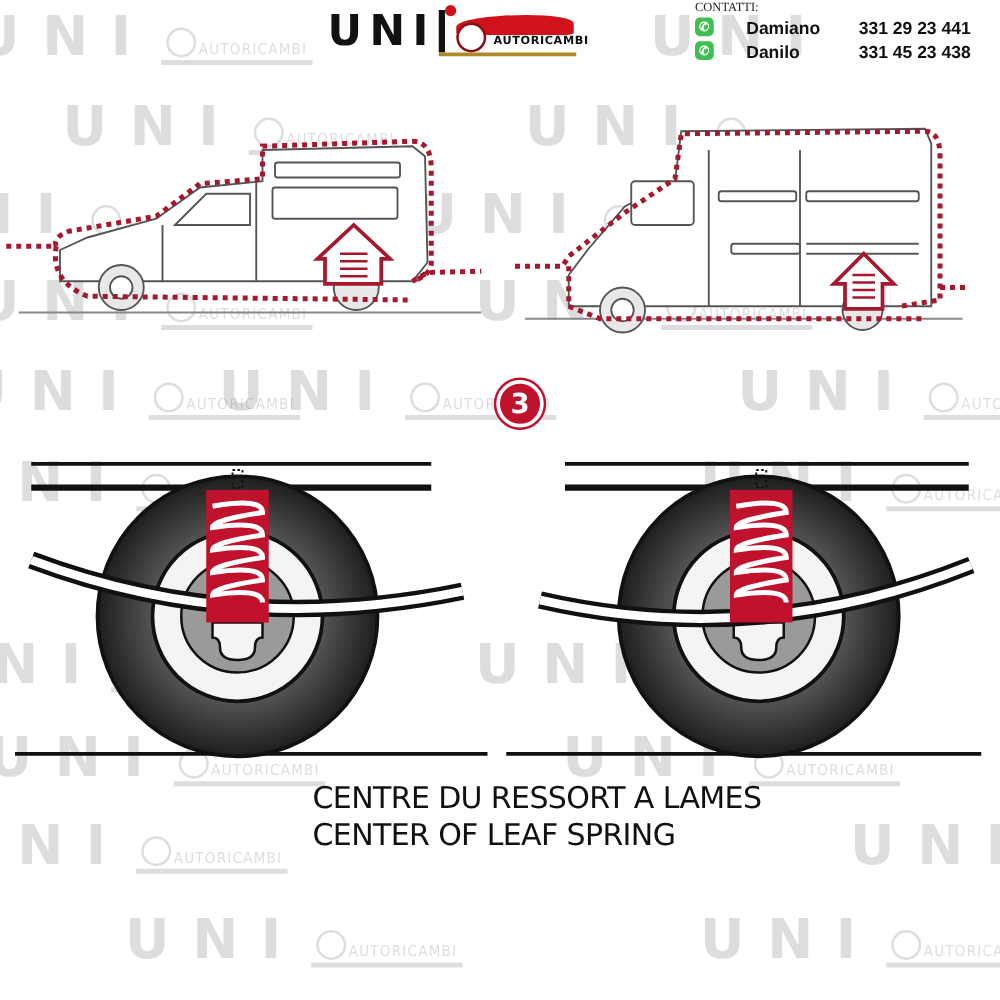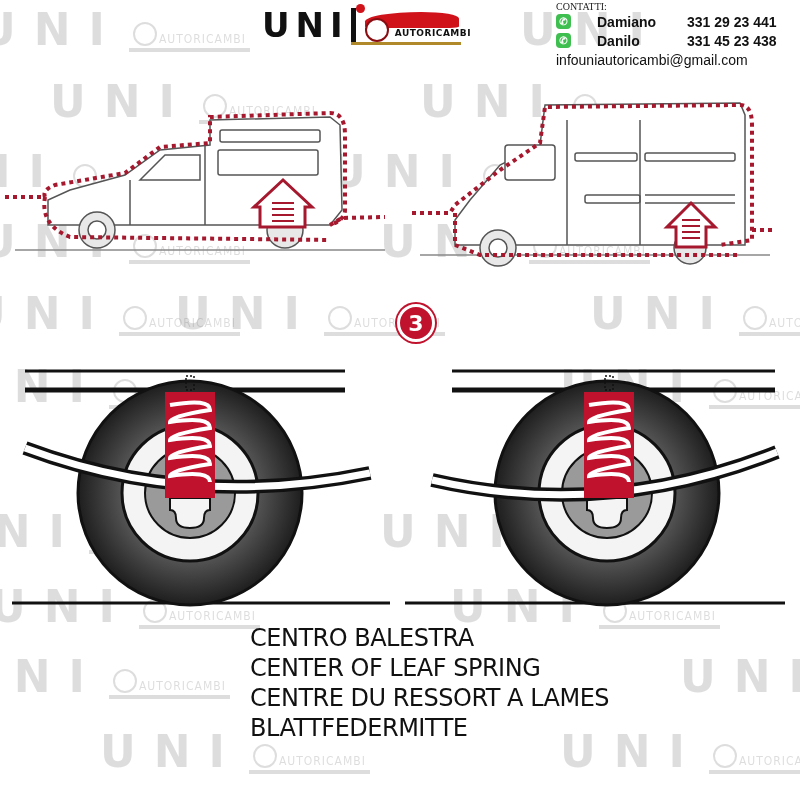--- a/index.html
+++ b/index.html
@@ -138,21 +138,20 @@
   <div class="row">
     <span class="wa">✆</span>
     <span class="name">Damiano</span>
     <span>331 29 23 441</span>
   </div>
   <div class="row">
     <span class="wa">✆</span>
     <span class="name">Danilo</span>
     <span>331 45 23 438</span>
   </div>
-  <div class="email">infouniautoricambi@gmail.com</div>
 </div>
 
 <svg class="abs" style="left:0;top:95px" width="800" height="180">
 
   <line x1="15" y1="155" x2="385" y2="155" stroke="#888" stroke-width="1.5"></line>
   <line x1="420" y1="160" x2="770" y2="160" stroke="#888" stroke-width="1.5"></line>
 
   <g fill="#fff" stroke="#555" stroke-width="1.5">
     <path d="M48,130 L48,105 L70,95 L125,80 L160,55 L210,50 L210,25 L330,22 L340,30 L342,115 L330,130 Z"></path>
     <rect x="220" y="35" width="100" height="12" rx="2"></rect>
@@ -233,17 +232,15 @@
     <path d="M432,120 Q607,160 777,92" fill="none" stroke="#fff" stroke-width="7"></path>
     <g>
       <rect x="584" y="32" width="50" height="106" fill="#c0122d"></rect>
       <path d="M589,45 Q629,38 629,50 Q589,56 589,62 Q629,56 629,68 Q589,74 589,80 Q629,74 629,86 Q589,92 589,98 Q629,92 629,104 Q589,110 589,116 Q629,110 629,122" fill="none" stroke="#fff" stroke-width="4"></path>
       <rect x="605" y="16" width="8" height="14" fill="none" stroke="#111" stroke-width="1.5" stroke-dasharray="2,2"></rect>
     </g>
   </g>
 </svg>
 
 <div class="abs captions">
-  <div>CENTRO BALESTRA</div>
+  <div>CENTRE DU RESSORT A LAMES</div>
   <div>CENTER OF LEAF SPRING</div>
-  <div>CENTRE DU RESSORT A LAMES</div>
-  <div>BLATTFEDERMITTE</div>
 </div>
 
 </body></html>

